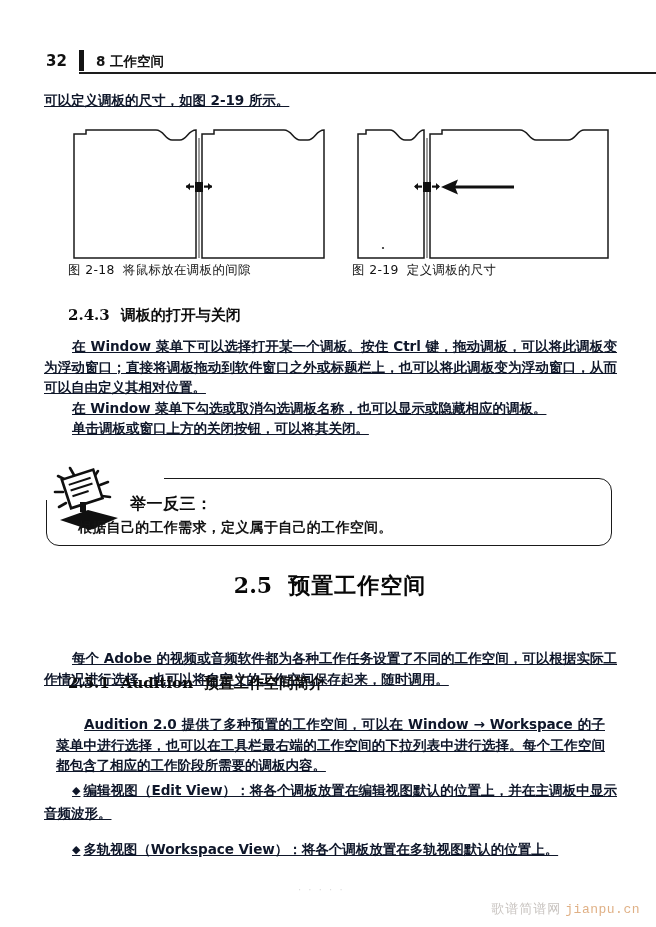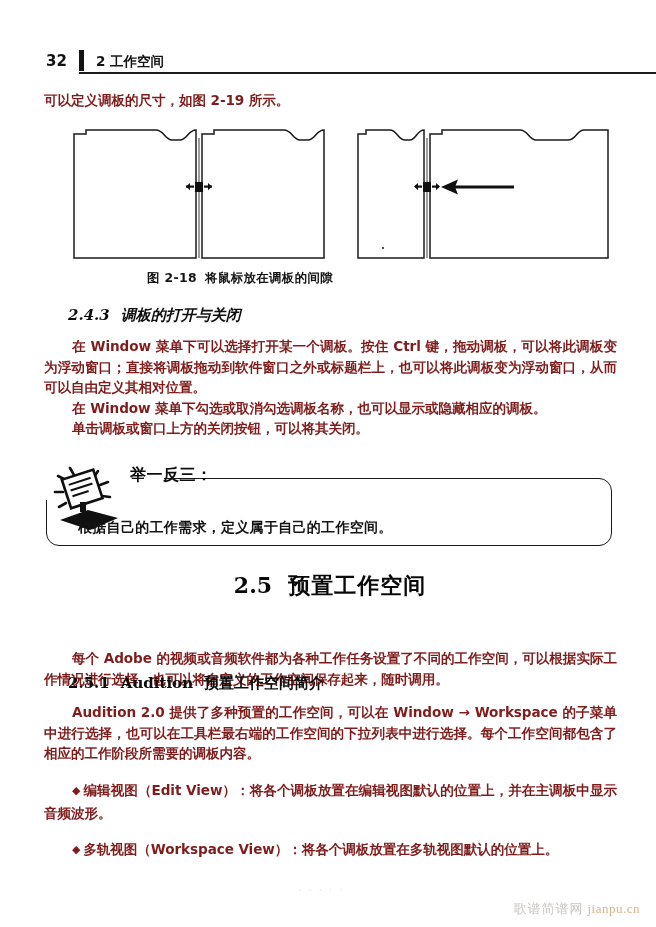--- a/index.html
+++ b/index.html
@@ -65,24 +65,25 @@
     width: 583px;
     height: 1.6px;
     background: #1d1d1d;
   }
 
   
   .para {
     position: absolute;
     font-size: 13.6px;
     line-height: 20.5px;
-    color: #7f1d1d;
+    color: #0f172a;
     font-weight: bold;
     letter-spacing: -0.1px;
     text-align: justify;
+    text-decoration: underline;
   }
 
   .intro-para {
     left: 44px;
     top: 90px;
     width: 572px;
   }
 
   
   .figblock {
@@ -91,43 +92,43 @@
     top: 122px;
     width: 572px;
     height: 168px;
   }
   .figwrap { position: absolute; top: 0; }
   .fig-left  { left: 24px;  width: 265px; }
   .fig-right { left: 308px; width: 265px; }
 
   .figcap {
     position: absolute;
-    top: 148px;
+    top: 140px;
     width: 100%;
-    text-align: right;
+    text-align: left;
     font-size: 12.4px;
-    font-weight: bold;
+    font-weight: normal;
     color: #141414;
     letter-spacing: 0.4px;
     white-space: nowrap;
   }
   .figcap .capnum { margin-right: 8px; }
 
   
   .h3 {
     position: absolute;
     font-size: 15px;
     font-weight: bold;
     color: #0d0d0d;
     letter-spacing: 0px;
     white-space: nowrap;
   }
   .h3 .num { margin-right: 11px; font-family: "DejaVu Serif","Liberation Serif",serif; }
 
-  .h3-243 { left: 68px; top: 306px; font-style: italic; }
+  .h3-243 { left: 68px; top: 306px; }
   .h3-251 { left: 68px; top: 674px; }
 
   .para-243 {
     left: 44px;
     top: 336px;
     width: 573px;
     text-indent: 0;
   }
   .para-243 p { margin: 0; text-indent: 28px; }
 
@@ -158,21 +159,21 @@
     top: 648px;
     width: 573px;
   }
   .para-25 p { margin: 0; text-indent: 28px; }
 
   .para-251 {
     left: 44px;
     top: 702px;
     width: 573px;
   }
-  .para-251 p { margin: 0; text-indent: 28px; }
+  .para-251 p { margin: 12px; text-indent: 28px; }
 
   .bullets {
     left: 44px;
     top: 764px;
     width: 573px;
   }
   .bullets p { margin: 16px 0 6px 0; text-indent: 28px; }
   .bullets .dia { font-size: 11px; position: relative; top: -1.5px; margin-right: 3px; }
 
   
@@ -197,21 +198,21 @@
   .tip-icon {
     position: absolute;
     left: 50px;
     top: 462px;
     width: 78px;
     height: 72px;
   }
   .tip-title {
     position: absolute;
     left: 130px;
-    top: 465px;
+    top: 494px;
     font-size: 16px;
     font-weight: bold;
     color: #0d0d0d;
     letter-spacing: 0.5px;
     white-space: nowrap;
   }
   .tip-text {
     position: absolute;
     left: 78px;
     top: 519px;
@@ -241,34 +242,34 @@
   }
   .watermark .wm-cn {
     color: #b9b3ae;
     letter-spacing: 1px;
     font-weight: normal;
   }
   .watermark .wm-en {
     color: #d79a63;
     letter-spacing: 0.5px;
     margin-left: 4px;
-    font-family: Liberation Serif, serif;
+    font-family: Liberation Mono, monospace;
   }
 
   svg { display: block; }
 </style>
 </head>
 <body>
 
 <div class="page">
 
   <div class="runhead">
     <div class="runhead-pageno">32</div>
     <div class="runhead-bar"></div>
-    <div class="runhead-title">2  工作空间</div>
+    <div class="runhead-title">8  工作空间</div>
     <div class="runhead-rule"></div>
   </div>
 
   <div class="para intro-para">可以定义调板的尺寸，如图 2-19 所示。</div>
 
   <div class="figblock">
 
     <div class="figwrap fig-left">
       <svg width="265" height="142" viewBox="0 0 265 142">
 
@@ -308,20 +309,23 @@
           <path d="M 88,64.6 L 84,61 L 84,68.2 Z" fill="#101010"></path>
         </g>
 
         <g>
           <line x1="100" y1="65" x2="162" y2="65" stroke="#101010" stroke-width="3.2"></line>
           <path d="M 89,65 L 106,57.5 L 103,65 L 106,72.5 Z" fill="#101010"></path>
         </g>
 
         <circle cx="31" cy="126" r="1.1" fill="#2a2a2a"></circle>
       </svg>
+      <div class="figcap">
+        <span class="capnum">图 2-19</span><span>定义调板的尺寸</span>
+      </div>
     </div>
   </div>
 
   <div class="h3 h3-243">
     <span class="num">2.4.3</span><span>调板的打开与关闭</span>
   </div>
 
   <div class="para para-243">
     <p>在 Window 菜单下可以选择打开某一个调板。按住 Ctrl 键，拖动调板，可以将此调板变为浮动窗口；直接将调板拖动到软件窗口之外或标题栏上，也可以将此调板变为浮动窗口，从而可以自由定义其相对位置。</p>
     <p>在 Window 菜单下勾选或取消勾选调板名称，也可以显示或隐藏相应的调板。</p>

